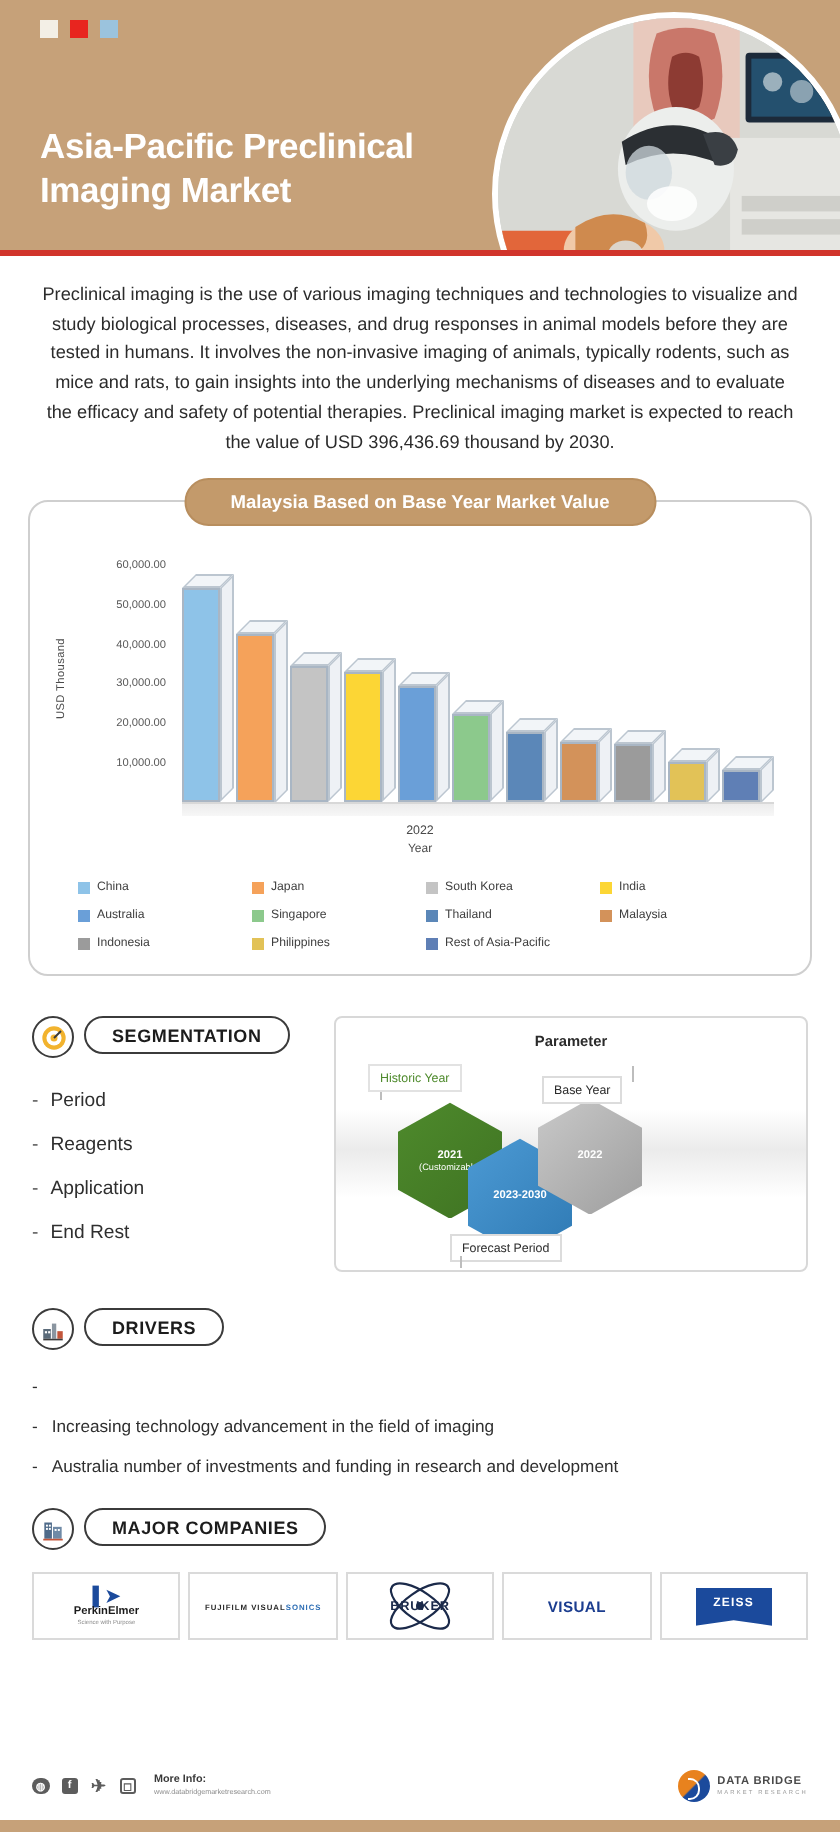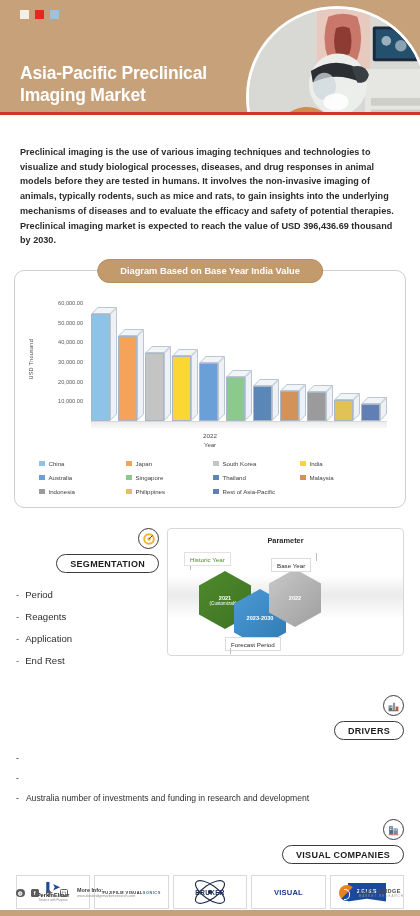--- a/index.html
+++ b/index.html
@@ -6,21 +6,21 @@
   html, body {
     width: 420px; height: 916px;
     font-family: "Liberation Sans", sans-serif;
     background: #ffffff;
     overflow: hidden;
   }
   .page { position: relative; width: 420px; height: 916px; background:#fff; }
 
   
   .header {
-    position: relative; height: 112px; background: #c6a179; overflow: hidden;
+    position: relative; height: 125px; background: #c6a179; overflow: hidden;
   }
   .dots { position:absolute; top:10px; left:20px; display:flex; gap:6px; }
   .dot { width:9px; height:9px; }
   .d1 { background:#f3efe6; }
   .d2 { background:#e8251f; }
   .d3 { background:#9bc3dd; }
   .header-title {
     position:absolute; left:20px; top:62px; width:235px;
     color:#ffffff; font-size:17.5px; font-weight:bold; line-height:1.28;
     letter-spacing:-0.2px;
@@ -32,22 +32,22 @@
   }
   .hero-art { position:absolute; inset:0; }
   .header-rule { height:3px; background:#d1342b; }
 
   
   .section-pad { padding: 0 20px; }
   .md-title {
     margin-top:24px; font-size:14.5px; font-weight:bold; color:#231f20;
   }
   .md-body {
-    margin-top:30px; font-size:9.1px; line-height:1.62; color:#2b2b2b;
-    font-weight:700; letter-spacing:0.01px;
+    margin-top:12px; font-size:9.1px; line-height:1.62; color:#2b2b2b;
+    font-weight:400; letter-spacing:0.01px;text-align:center;
   }
 
   
   .chart-wrap { margin:22px 14px 0 14px; position:relative; }
   .chart-card {
     border:1px solid #cfcfcf; border-radius:10px; padding:22px 10px 10px 10px;
     background:#fff;
   }
   .chart-pill {
     position:absolute; left:50%; top:-11px; transform:translateX(-50%);
@@ -97,21 +97,21 @@
 
   .legend {
     margin:13px 8px 2px 14px;
     display:grid; grid-template-columns:repeat(4,1fr); row-gap:7px;
   }
   .lg { display:flex; align-items:center; gap:4px; }
   .lg-sw { width:5.5px; height:5.5px; flex:none; }
   .lg-tx { font-size:6.1px; color:#3e3e3e; white-space:nowrap; }
 
   
-  .sec-head { display:flex; align-items:flex-end; gap:5px;flex-direction:column; }
+  .sec-head { display:flex; align-items:flex-start; gap:5px; }
   .sec-ico {
     width:21px; height:21px; border-radius:50%; background:#fff;
     border:1.2px solid #3b3b3b; display:flex; align-items:center;
     justify-content:center; flex:none;
   }
   .sec-pill {
     border:1.2px solid #3b3b3b; border-radius:12px; padding:3.5px 13px;
     font-size:9px; font-weight:bold; color:#1c1c1c; letter-spacing:0.3px;
   }
 
@@ -253,21 +253,21 @@
       </svg>
     </div>
   </div>
   <div class="header-rule"></div>
 
   <div class="section-pad">
     <div class="md-body">Preclinical imaging is the use of various imaging techniques and technologies to visualize and study biological processes, diseases, and drug responses in animal models before they are tested in humans. It involves the non-invasive imaging of animals, typically rodents, such as mice and rats, to gain insights into the underlying mechanisms of diseases and to evaluate the efficacy and safety of potential therapies. Preclinical imaging market is expected to reach the value of USD 396,436.69 thousand by 2030.</div>
   </div>
 
   <div class="chart-wrap">
-    <div class="chart-pill">Diagram Based on Base Year India Value</div>
+    <div class="chart-pill">Malaysia Based on Base Year Market Value</div>
     <div class="chart-card">
       <div class="plot">
         <div class="ylabel">USD Thousand</div>
         <div class="yticks" id="yticks">
             <div class="ytick" style="top: 102.323px;">10,000.00</div>
             <div class="ytick" style="top: 82.6452px;">20,000.00</div>
             <div class="ytick" style="top: 62.9677px;">30,000.00</div>
             <div class="ytick" style="top: 43.2903px;">40,000.00</div>
             <div class="ytick" style="top: 23.6129px;">50,000.00</div>
             <div class="ytick" style="top: 3.93548px;">60,000.00</div>
@@ -476,20 +476,21 @@
         </svg>
       </div>
       <div class="sec-pill">DRIVERS</div>
     </div>
     <div class="drv-list" id="drv-list">
         <div class="drv-li">
           <span class="dash">-</span>
         </div>
         <div class="drv-li">
           <span class="dash">-</span>
+          <span>Increasing technology advancement in the field of imaging</span>
         </div>
         <div class="drv-li">
           <span class="dash">-</span>
           <span>Australia number of investments and funding in research and development</span>
         </div>
       </div>
   </div>
 
   <div class="companies">
     <div class="sec-head">
@@ -499,21 +500,21 @@
           <rect x="12" y="10" width="8" height="11" fill="#6f8aa6"></rect>
           <rect x="5.5" y="8" width="1.8" height="1.8" fill="#fff"></rect>
           <rect x="8.2" y="8" width="1.8" height="1.8" fill="#fff"></rect>
           <rect x="5.5" y="11" width="1.8" height="1.8" fill="#fff"></rect>
           <rect x="8.2" y="11" width="1.8" height="1.8" fill="#fff"></rect>
           <rect x="13.5" y="12" width="1.8" height="1.8" fill="#fff"></rect>
           <rect x="16.5" y="12" width="1.8" height="1.8" fill="#fff"></rect>
           <rect x="3" y="21" width="18" height="1.6" fill="#c2553a"></rect>
         </svg>
       </div>
-      <div class="sec-pill">VISUAL COMPANIES</div>
+      <div class="sec-pill">MAJOR COMPANIES</div>
     </div>
     <div class="logo-row">
       <div class="logo-box">
         <div class="lg-perkin">
           <span class="mark">▌➤</span><br>
           <span>PerkinElmer</span>
           <span class="sub">Science with Purpose</span>
         </div>
       </div>
       <div class="logo-box">

